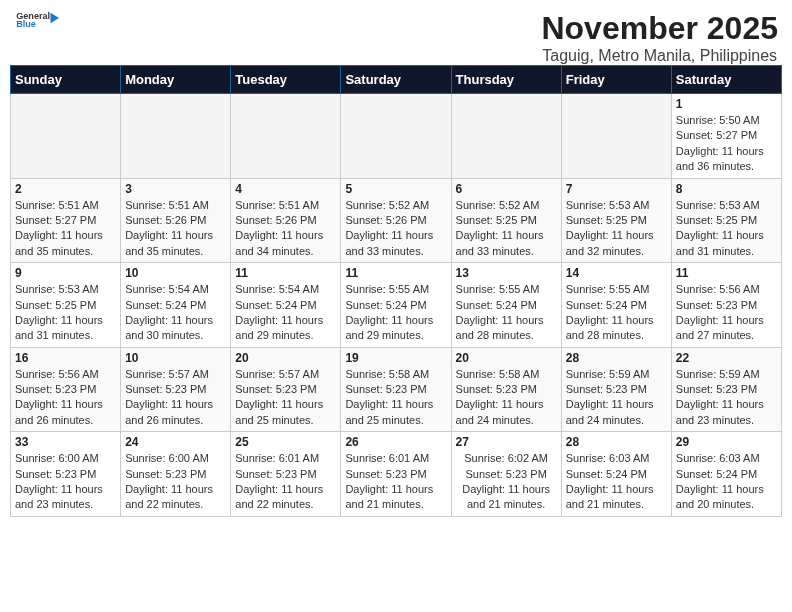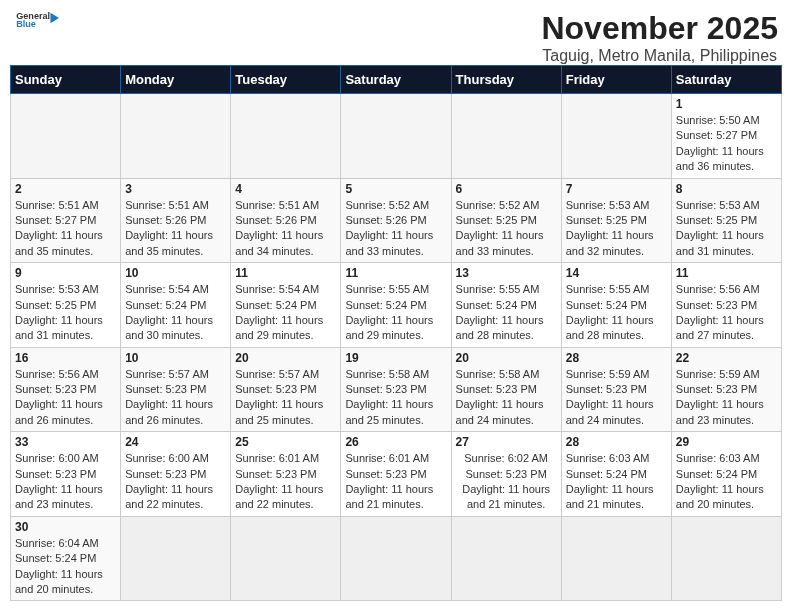--- a/index.html
+++ b/index.html
@@ -321,29 +321,14 @@
 and 21 minutes.</div>
         </td>
         <td>
           <div class="day-number">29</div>
           <div class="day-info" style="white-space: pre-line;">Sunrise: 6:03 AM
 Sunset: 5:24 PM
 Daylight: 11 hours
 and 20 minutes.</div>
         </td>
       </tr>
-      <tr class="row-bg-even">
-        <td>
-          <div class="day-number">30</div>
-          <div class="day-info" style="white-space: pre-line;">Sunrise: 6:04 AM
-Sunset: 5:24 PM
-Daylight: 11 hours
-and 20 minutes.</div>
-        </td>
-        <td class="empty"></td>
-        <td class="empty"></td>
-        <td class="empty"></td>
-        <td class="empty"></td>
-        <td class="empty"></td>
-        <td class="empty"></td>
-      </tr>
     </tbody>
 </table>
 
 </body></html>

